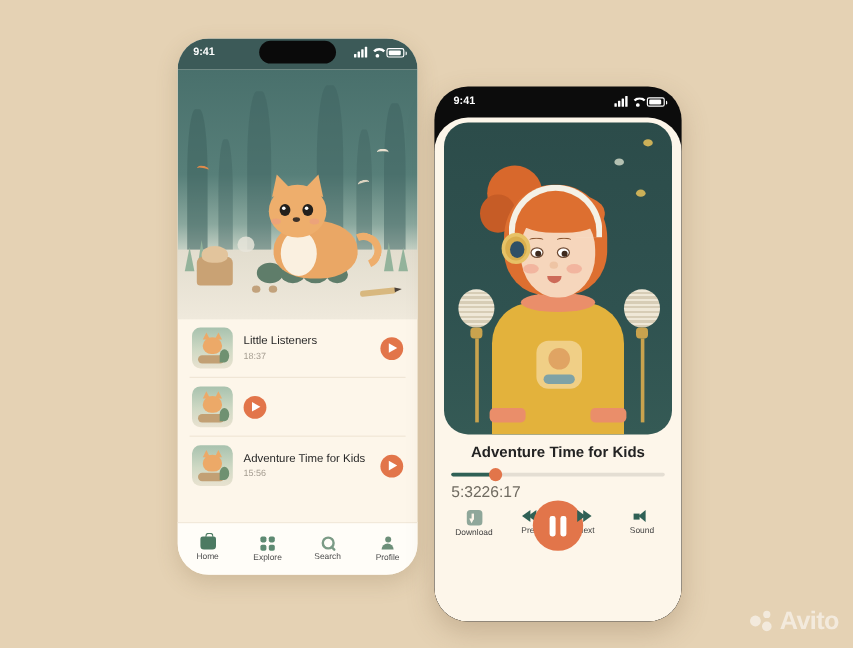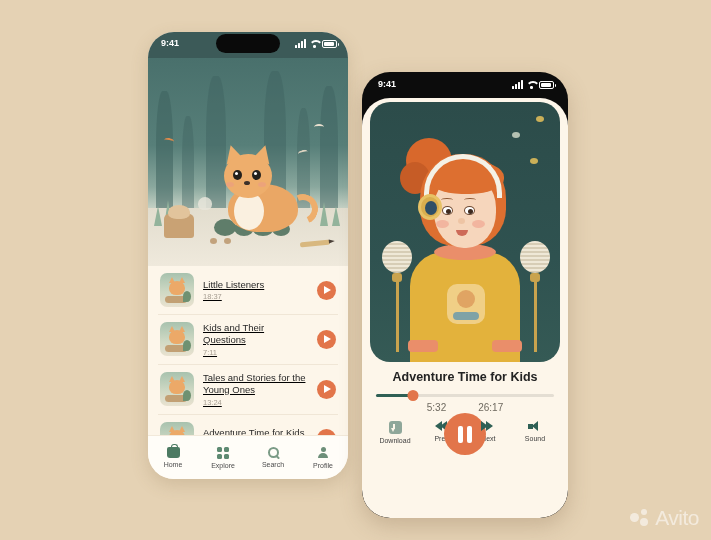--- a/index.html
+++ b/index.html
@@ -80,21 +80,21 @@
   .grass { position: absolute; bottom: 40px; width: 0; height: 0; border-left: 4px solid transparent; border-right: 4px solid transparent; border-bottom: 20px solid #93b39b; }
   .g1{left:6px}.g2{left:16px;border-bottom-width:26px}.g3{left:26px}
   .g4{right:8px}.g5{right:20px;border-bottom-width:24px}
   .bird { position: absolute; width: 10px; height: 6px; border-top: 2px solid #e08a4a; border-radius: 50%; }
   .bd1{left:16px;top:80px;transform:rotate(10deg)} .bd2{right:24px;top:66px;border-top-color:#e9e0cf}
   .bd3{right:40px;top:92px;border-top-color:#dcd3c0;transform:rotate(-14deg)}
   .skull { position: absolute; left: 50px; bottom: 56px; width: 14px; height: 13px; background: #e8e5da; border-radius: 50% 50% 42% 42%; opacity: .85; }
 
   .p1-body { padding: 0; }
   .sec-title { font-size: 12.5px; font-weight: bold; color: #2c2c2c; padding: 12px 12px 6px; }
-  .plist { padding: 0 10px; text-decoration: underline; }
+  .plist { padding: 0 10px; }
   .prow { display: flex; align-items: center; gap: 9px; padding: 7px 2px; border-bottom: 1px solid #f0e6d6; }
   .prow:last-child { border-bottom: none; }
   .thumb { width: 34px; height: 34px; border-radius: 7px; flex: 0 0 34px; position: relative; overflow: hidden;
     background: linear-gradient(#a8c2ae 0%, #cfd9c4 55%, #e9e2d0 100%); }
   .thumb .tcat { position: absolute; left: 9px; top: 8px; width: 16px; height: 14px; background: #eca968; border-radius: 50% 50% 45% 45%; }
   .thumb .tcat:before,.thumb .tcat:after { content:""; position:absolute; top:-4px; width:0;height:0;
     border-left:3.5px solid transparent;border-right:3.5px solid transparent;border-bottom:6px solid #eca968;}
   .thumb .tcat:before{left:0}.thumb .tcat:after{right:0}
   .thumb .tlog { position:absolute; left:5px; bottom:4px; width:22px; height:7px; background:#c2a074; border-radius:4px; }
   .thumb .tleaf { position:absolute; right:3px; bottom:5px; width:8px; height:11px; background:#6f9171; border-radius:50% 50% 50% 0; }
@@ -170,21 +170,21 @@
   .butterfly { position: absolute; width: 8px; height: 6px; background: #e8c25a; border-radius: 50% 50% 50% 50%; opacity: .85; }
   .bf1 { right: 16px; top: 14px; } .bf2 { right: 22px; top: 56px; } .bf3 { right: 40px; top: 30px; background: #cdd6c4; }
 
   .p2-title { text-align: center; font-size: 12.5px; font-weight: bold; color: #232323; margin-top: 272px; }
   .p2-desc { text-align: center; font-size: 8px; color: #8d8579; line-height: 1.55; padding: 7px 16px 0; }
 
   .progress-wrap { padding: 10px 14px 0; }
   .track { position: relative; height: 3px; background: #e4ded3; border-radius: 2px; }
   .fill { position: absolute; left: 0; top: 0; height: 3px; background: #2f6055; border-radius: 2px; }
   .thumbdot { position: absolute; width: 11px; height: 11px; background: #e2754a; border-radius: 50%; top: -4px; transform: translateX(-50%); }
-  .times { display: flex; justify-content: center; margin-top: 5px; font-size: 10px; color: #6f6a60; gap: 32px; }
+  .times { display: flex; justify-content: flex-start; margin-top: 5px; font-size: 13px; color: #6f6a60; }
 
   .controls { display: flex; align-items: flex-start; justify-content: space-between; padding: 8px 14px 0; position: relative; }
   .ctl { display: flex; flex-direction: column; align-items: center; gap: 3px; width: 38px; }
   .ctl span { font-size: 7px; color: #3e3e3e; }
   .ic-dl { width: 13px; height: 13px; background: #8fa79a; border-radius: 3px; position: relative; }
   .ic-dl:after { content:""; position:absolute; left:4px; top:3px; width:2px; height:5px; background:#fdf6ea; }
   .ic-dl:before { content:""; position:absolute; left:2.5px; top:7px; width:0;height:0;border-left:2.5px solid transparent;border-right:2.5px solid transparent;border-top:4px solid #fdf6ea;}
   .ic-prev { width: 14px; height: 11px; position: relative; }
   .ic-prev i { position: absolute; top: 0; width: 0; height: 0; border-top: 5.5px solid transparent; border-bottom: 5.5px solid transparent; border-right: 7px solid #2f6055; }
   .ic-prev i:nth-child(1){left:0}.ic-prev i:nth-child(2){left:5px}
@@ -200,21 +200,21 @@
   .bigplay i { display: block; width: 5px; height: 17px; background: #fff; border-radius: 2px; }
 
   
   .avito { position: absolute; right: 12px; bottom: 10px; display: flex; align-items: center; gap: 5px;
     opacity: .55; }
   .avito-dots { position: relative; width: 20px; height: 18px; }
   .avito-dots i { position: absolute; background: #fff; border-radius: 50%; display: block; }
   .avito-dots i:nth-child(1){left:0;top:4px;width:9px;height:9px;}
   .avito-dots i:nth-child(2){left:11px;top:0;width:6px;height:6px;}
   .avito-dots i:nth-child(3){left:10px;top:9px;width:8px;height:8px;}
-  .avito-text { color: #fff; font-size: 21px; font-weight: normal; letter-spacing: -.5px; }
+  .avito-text { color: #fff; font-size: 21px; font-weight: bold; letter-spacing: -.5px; }
 </style>
 </head>
 <body>
 
 <div class="stage">
 
   <div class="phone1">
     <div class="p1-statusbar">
       <div class="p1-time">9:41</div>
       <div class="notch"></div>
@@ -287,43 +287,25 @@
               <i></i>
             </div>
         </div>
 
         <div class="prow">
           <div class="thumb">
             <div class="tcat"></div>
               <div class="tlog"></div>
               <div class="tleaf"></div>
           </div>
-          <div class="ptext">
-            <div class="ptitle">Kids and Their Questions</div>
-            <div class="pdur">7:11</div>
-          </div>
           <div class="playbtn">
               <i></i>
             </div>
         </div>
 
-        <div class="prow">
-          <div class="thumb">
-            <div class="tcat"></div>
-              <div class="tlog"></div>
-              <div class="tleaf"></div>
-          </div>
-          <div class="ptext">
-            <div class="ptitle">Tales and Stories for the Young Ones</div>
-            <div class="pdur">13:24</div>
-          </div>
-          <div class="playbtn">
-              <i></i>
-            </div>
-        </div>
 
         <div class="prow">
           <div class="thumb">
             <div class="tcat"></div>
               <div class="tlog"></div>
               <div class="tleaf"></div>
           </div>
           <div class="ptext">
             <div class="ptitle">Adventure Time for Kids</div>
             <div class="pdur">15:56</div>

